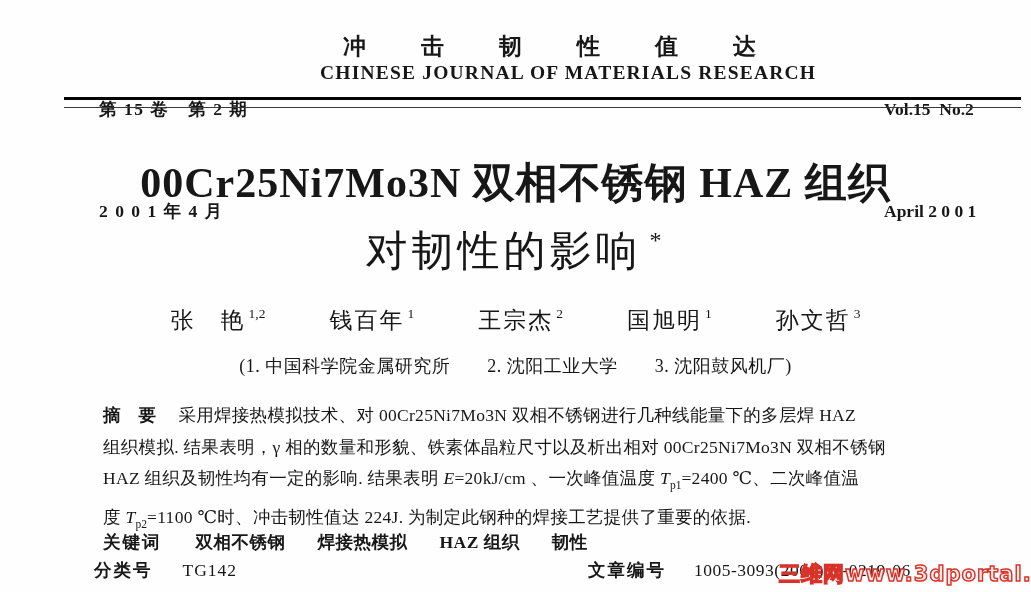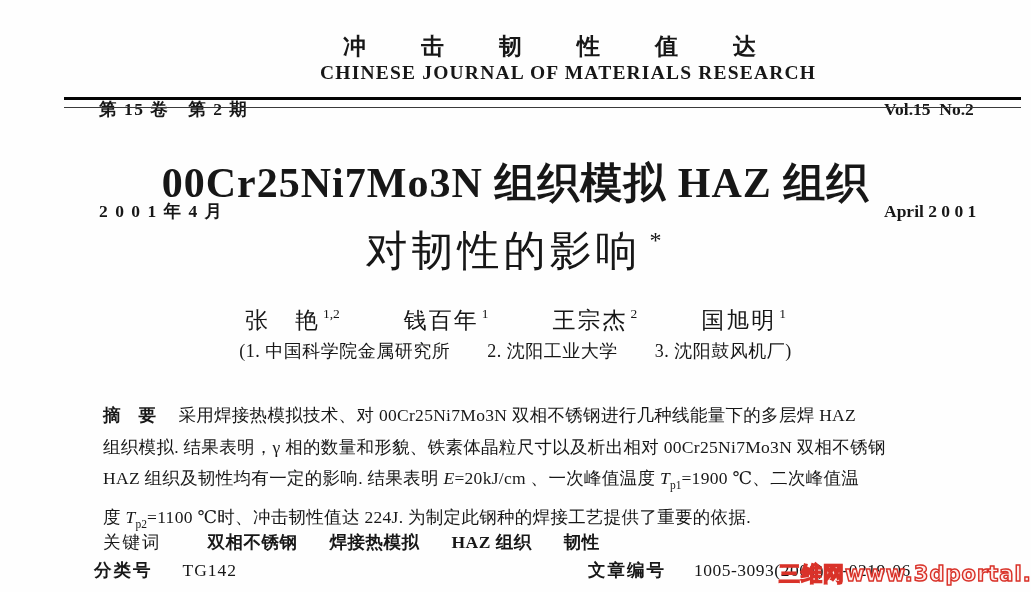--- a/index.html
+++ b/index.html
@@ -40,38 +40,38 @@
   }
   .title-fn{font-size:24px;vertical-align:17px;margin-left:8px;}
   
   .authors{
     position:absolute;left:0;top:305px;width:100%;
     display:flex;justify-content:center;gap:64px;
     font-size:23px;letter-spacing:2px;white-space:pre;
   }
   .author-sup{font-size:13.5px;vertical-align:10px;margin-left:3px;letter-spacing:0;}
   .affiliation{
-    position:absolute;left:0;top:339px;width:100%;text-align:center;
+    position:absolute;left:0;top:354px;width:100%;text-align:center;
     font-size:18px;white-space:pre;letter-spacing:.5px;
   }
   
   .abstract{
     position:absolute;left:103px;top:400px;width:852px;
     font-size:17.5px;line-height:31.5px;letter-spacing:.3px;
   }
   .abstract-label{font-weight:bold;white-space:pre;margin-right:22px;}
   .abs-line{white-space:nowrap;}
   .var{font-style:italic;}
   .sub{font-size:11.5px;vertical-align:-5px;letter-spacing:0;margin-top:35px;}
   
   .keywords{
     position:absolute;left:103px;top:530px;font-size:17.5px;
     display:flex;align-items:baseline;
   }
-  .kw-label{font-weight:normal;letter-spacing:2px;margin-right:46px;}
+  .kw-label{font-weight:bold;letter-spacing:2px;margin-right:34px;}
   .kw-item{font-weight:600;margin-right:32px;letter-spacing:.5px;}
   .bottom-left{position:absolute;left:94px;top:558px;font-size:17.5px;}
   .class-label{font-weight:bold;letter-spacing:2px;}
   .class-value{margin-left:30px;letter-spacing:1px;}
   .bottom-right{position:absolute;left:588px;top:558px;font-size:17.5px;}
   .artno-label{font-weight:bold;letter-spacing:2px;}
   .artno-value{margin-left:28px;letter-spacing:.5px;}
   
   .watermark{
     position:absolute;left:779px;top:560px;
@@ -96,43 +96,44 @@
   <div class="journal-cn">冲击韧性值达</div>
   <div class="journal-en">CHINESE JOURNAL OF MATERIALS RESEARCH</div>
 
   <div class="header-right">
     <div>Vol.15  No.2</div>
     <div>April 2 0 0 1</div>
   </div>
 
   <div class="header-divider"></div>
 
-  <div class="title-l1">00Cr25Ni7Mo3N 组织模拟 HAZ 组织</div>
+  <div class="title-l1">00Cr25Ni7Mo3N 双相不锈钢 HAZ 组织</div>
   <div class="title-l2">
     <span>对韧性的影响</span><span class="title-fn">*</span>
   </div>
 
   <div class="authors">
     <span><span>张　艳</span><span class="author-sup">1,2</span></span>
     <span><span>钱百年</span><span class="author-sup">1</span></span>
     <span><span>王宗杰</span><span class="author-sup">2</span></span>
     <span><span>国旭明</span><span class="author-sup">1</span></span>
+    <span><span>孙文哲</span><span class="author-sup">3</span></span>
   </div>
 
   <div class="affiliation">(1. 中国科学院金属研究所　　2. 沈阳工业大学　　3. 沈阳鼓风机厂)</div>
 
   <div class="abstract">
     <div class="abs-line">
       <span class="abstract-label">摘　要</span><span>采用焊接热模拟技术、对 00Cr25Ni7Mo3N 双相不锈钢进行几种线能量下的多层焊 HAZ</span>
     </div>
     <div class="abs-line">
       <span>组织模拟. 结果表明，γ 相的数量和形貌、铁素体晶粒尺寸以及析出相对 00Cr25Ni7Mo3N 双相不锈钢</span>
     </div>
     <div class="abs-line">
-      <span>HAZ 组织及韧性均有一定的影响. 结果表明 </span><span class="var">E</span><span>=20kJ/cm 、一次峰值温度 </span><span class="var">T</span><span class="sub">p1</span><span>=1900 ℃、二次峰值温</span>
+      <span>HAZ 组织及韧性均有一定的影响. 结果表明 </span><span class="var">E</span><span>=20kJ/cm 、一次峰值温度 </span><span class="var">T</span><span class="sub">p1</span><span>=2400 ℃、二次峰值温</span>
     </div>
     <div class="abs-line">
       <span>度 </span><span class="var">T</span><span class="sub">p2</span><span>=1100 ℃时、冲击韧性值达 224J. 为制定此钢种的焊接工艺提供了重要的依据.</span>
     </div>
   </div>
 
   <div class="keywords">
     <span class="kw-label">关键词</span>
     <span class="kw-item">双相不锈钢</span>
     <span class="kw-item">焊接热模拟</span>

